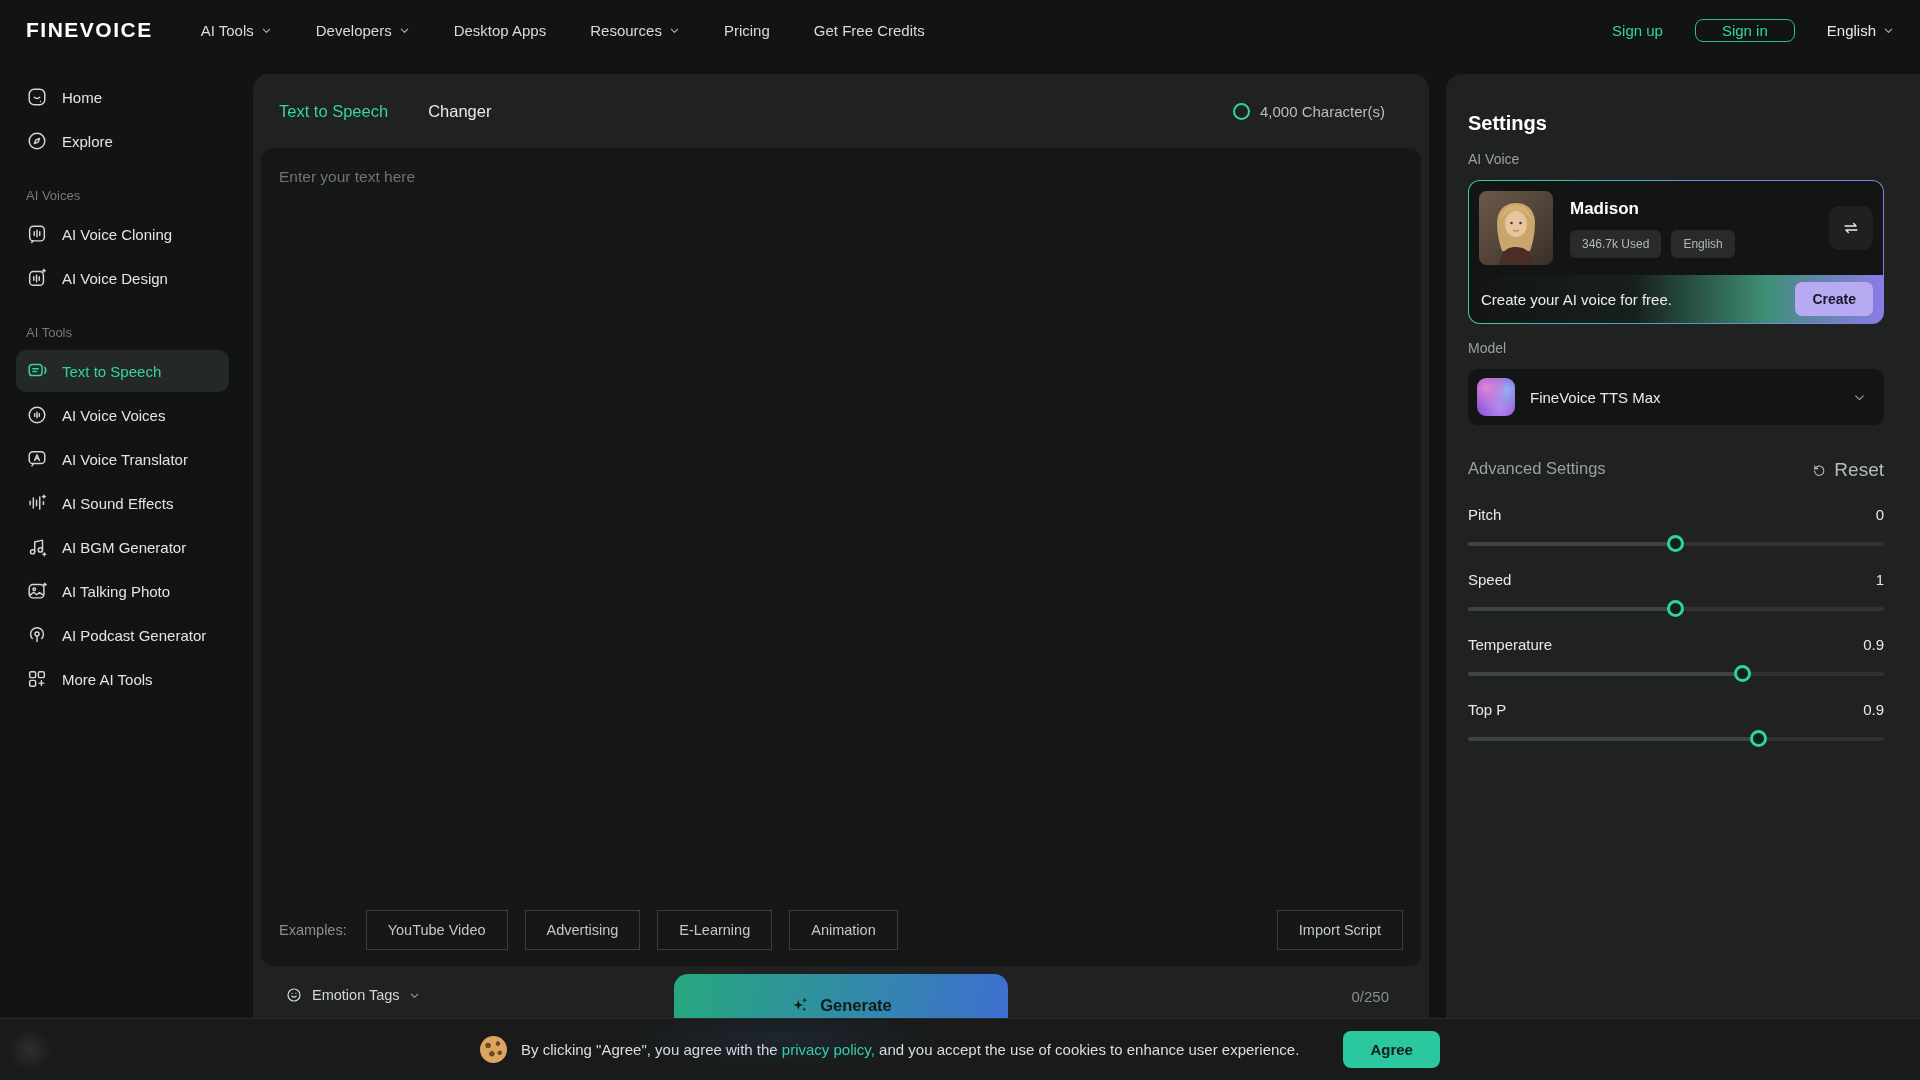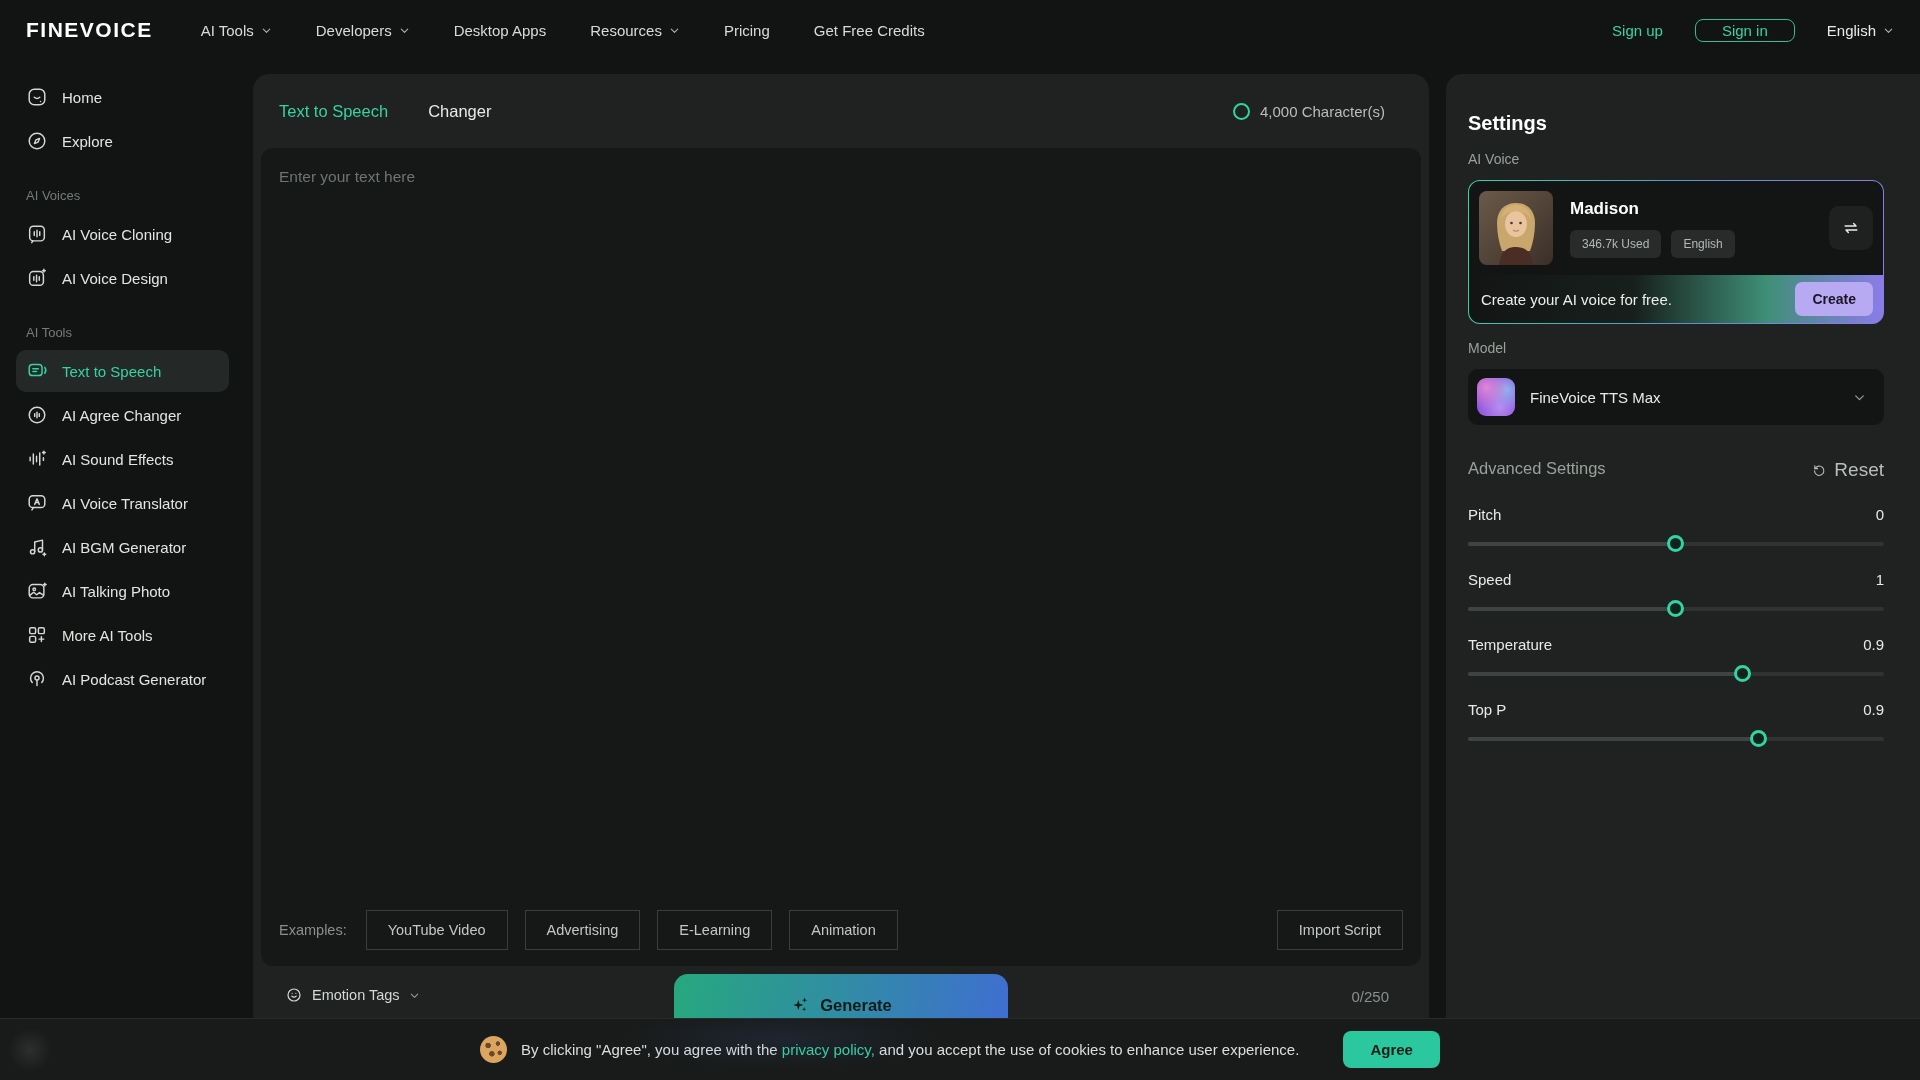--- a/index.html
+++ b/index.html
@@ -202,37 +202,37 @@
         <path d="M7.5 9.5h6M7.5 12.5h4"></path>
         <path d="M20.5 8c1.4 2 1.4 4.5 0 6.5"></path>
       </svg>
     <span>Text to Speech</span>
   </div>
   <div class="side-item">
     <svg class="sicon" viewBox="0 0 24 24" fill="none" stroke="currentColor" stroke-width="1.6" stroke-linecap="round" stroke-linejoin="round">
         <circle cx="12" cy="12" r="8.5"></circle>
         <path d="M9.5 10.5v3M12 9v6M14.5 10.5v3"></path>
       </svg>
-    <span>AI Agree Changer</span>
+    <span>AI Voice Voices</span>
+  </div>
+  <div class="side-item">
+    <svg class="sicon" viewBox="0 0 24 24" fill="none" stroke="currentColor" stroke-width="1.6" stroke-linecap="round" stroke-linejoin="round">
+        <rect x="3.5" y="4" width="17" height="13" rx="4"></rect>
+        <path d="M9.5 13.5l2.5-6 2.5 6M10.4 11.6h3.2"></path>
+        <path d="M8 17l-1.5 2.5"></path>
+      </svg>
+    <span>AI Voice Translator</span>
   </div>
   <div class="side-item">
     <svg class="sicon" viewBox="0 0 24 24" fill="none" stroke="currentColor" stroke-width="1.6" stroke-linecap="round" stroke-linejoin="round">
         <path d="M4.5 10v4M8 6.5v11M11.5 9v6M15 5.5v13"></path>
         <path d="M19.5 3.5v3M18 5h3"></path>
         <path d="M19 10.5v3"></path>
       </svg>
     <span>AI Sound Effects</span>
-  </div>
-  <div class="side-item">
-    <svg class="sicon" viewBox="0 0 24 24" fill="none" stroke="currentColor" stroke-width="1.6" stroke-linecap="round" stroke-linejoin="round">
-        <rect x="3.5" y="4" width="17" height="13" rx="4"></rect>
-        <path d="M9.5 13.5l2.5-6 2.5 6M10.4 11.6h3.2"></path>
-        <path d="M8 17l-1.5 2.5"></path>
-      </svg>
-    <span>AI Voice Translator</span>
   </div>
   <div class="side-item">
     <svg class="sicon" viewBox="0 0 24 24" fill="none" stroke="currentColor" stroke-width="1.6" stroke-linecap="round" stroke-linejoin="round">
         <path d="M9.5 17V6.5l8.5-2V15"></path>
         <circle cx="7.2" cy="17.2" r="2.3"></circle>
         <circle cx="15.7" cy="15.2" r="2.3"></circle>
         <path d="M20 18.5v3M18.5 20h3"></path>
       </svg>
     <span>AI BGM Generator</span>
   </div>
@@ -240,34 +240,34 @@
     <svg class="sicon" viewBox="0 0 24 24" fill="none" stroke="currentColor" stroke-width="1.6" stroke-linecap="round" stroke-linejoin="round">
         <rect x="3.5" y="5" width="16" height="14.5" rx="4"></rect>
         <circle cx="9" cy="10.2" r="1.4"></circle>
         <path d="M4.5 16.5l3.8-3.2 3.4 2.8 3-2.4 4.3 2.8"></path>
         <path d="M20.5 3.5v3M19 5h3"></path>
       </svg>
     <span>AI Talking Photo</span>
   </div>
   <div class="side-item">
     <svg class="sicon" viewBox="0 0 24 24" fill="none" stroke="currentColor" stroke-width="1.6" stroke-linecap="round" stroke-linejoin="round">
+        <path d="M6.8 15.8a7 7 0 1 1 10.4 0"></path>
+        <circle cx="12" cy="11" r="2.2"></circle>
+        <path d="M12 13.5V19"></path>
+      </svg>
+    <span>AI Podcast Generator</span>
+  </div>
+  <div class="side-item">
+    <svg class="sicon" viewBox="0 0 24 24" fill="none" stroke="currentColor" stroke-width="1.6" stroke-linecap="round" stroke-linejoin="round">
         <rect x="4" y="4" width="6.5" height="6.5" rx="1.6"></rect>
         <rect x="13.5" y="4" width="6.5" height="6.5" rx="1.6"></rect>
         <rect x="4" y="13.5" width="6.5" height="6.5" rx="1.6"></rect>
         <path d="M16.8 14v5M14.3 16.5h5"></path>
       </svg>
     <span>More AI Tools</span>
-  </div>
-  <div class="side-item">
-    <svg class="sicon" viewBox="0 0 24 24" fill="none" stroke="currentColor" stroke-width="1.6" stroke-linecap="round" stroke-linejoin="round">
-        <path d="M6.8 15.8a7 7 0 1 1 10.4 0"></path>
-        <circle cx="12" cy="11" r="2.2"></circle>
-        <path d="M12 13.5V19"></path>
-      </svg>
-    <span>AI Podcast Generator</span>
   </div>
 </div>
 
 <div class="main-panel">
   <div class="main-header">
     <div class="tabs">
       <div class="tab active">Text to Speech</div>
       <div class="tab">Changer</div>
     </div>
     <div class="char-counter">

